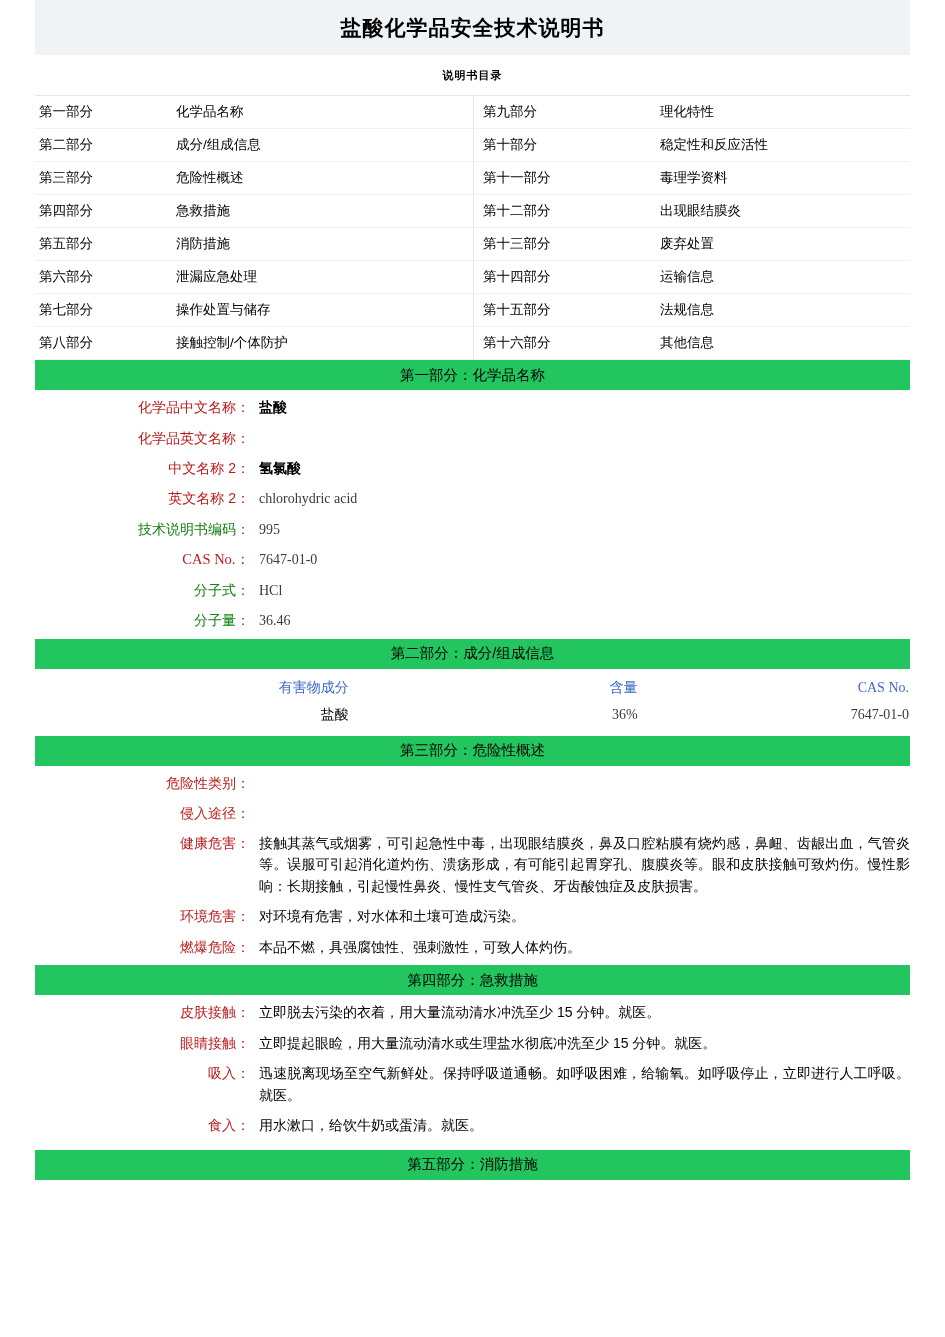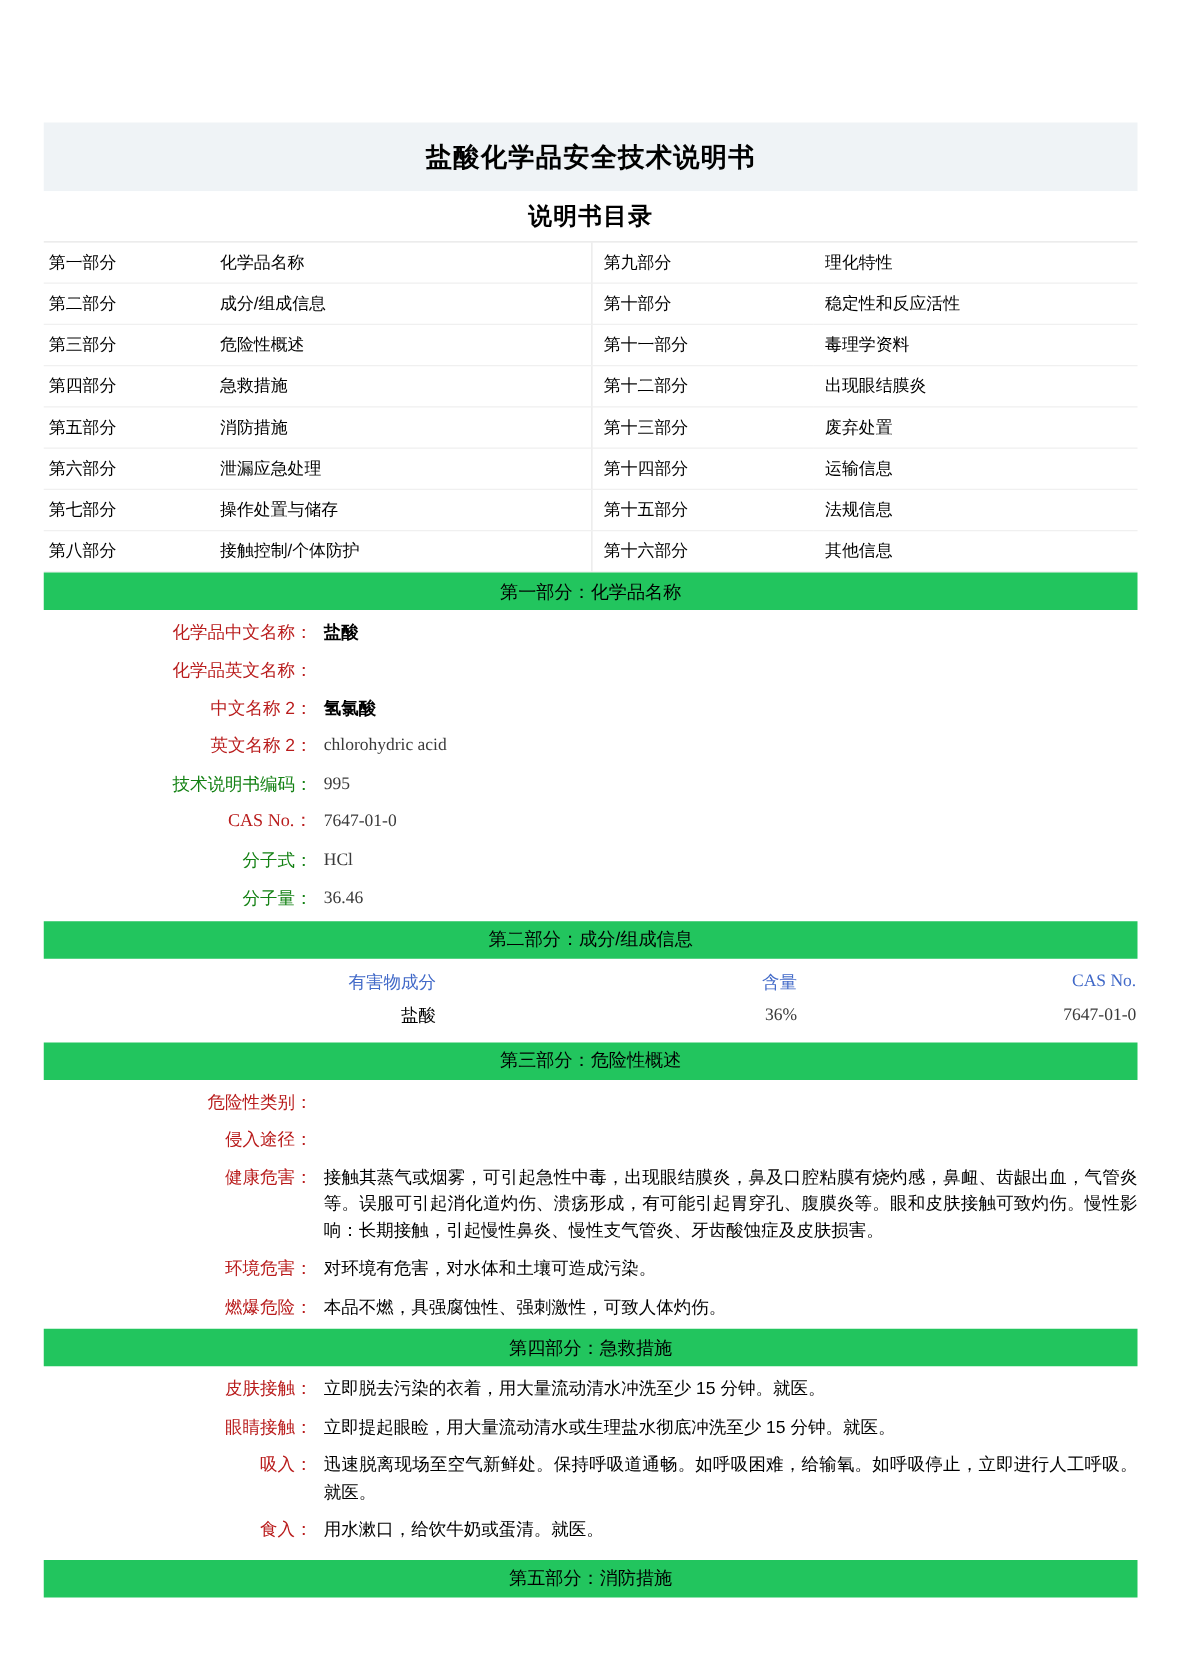--- a/index.html
+++ b/index.html
@@ -19,40 +19,39 @@
     position: relative;
     width: 945px;
     height: 1337px;
     box-sizing: border-box;
     padding: 0 35px;
     overflow: hidden;
   }
 
   
   .doc-title {
-    margin-top: 98px;
     height: 55px;
     background: #eff3f6;
     display: flex;
     align-items: center;
     justify-content: center;
     font-size: 21px;
     font-weight: bold;
     letter-spacing: 1px;
     color: #000;
   }
 
   
   .toc-title {
     height: 40px;
     background: #ffffff;
     display: flex;
     align-items: center;
     justify-content: center;
-    font-size: 19px;
+    font-size: 11px;
     font-weight: bold;
     letter-spacing: 1px;
     border-bottom: 1px solid #e6e6e6;
   }
   table.toc {
     width: 100%;
     border-collapse: collapse;
     table-layout: fixed;
     font-size: 13.5px;
   }

